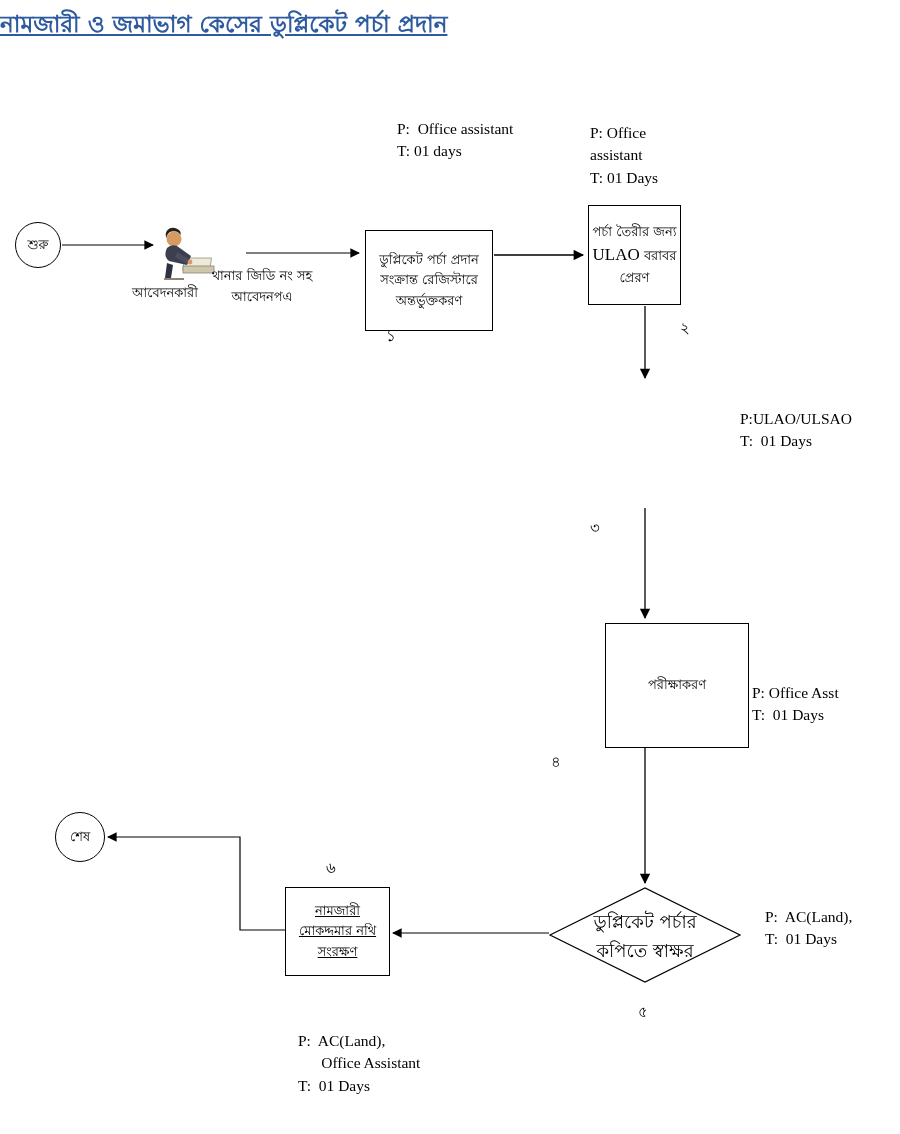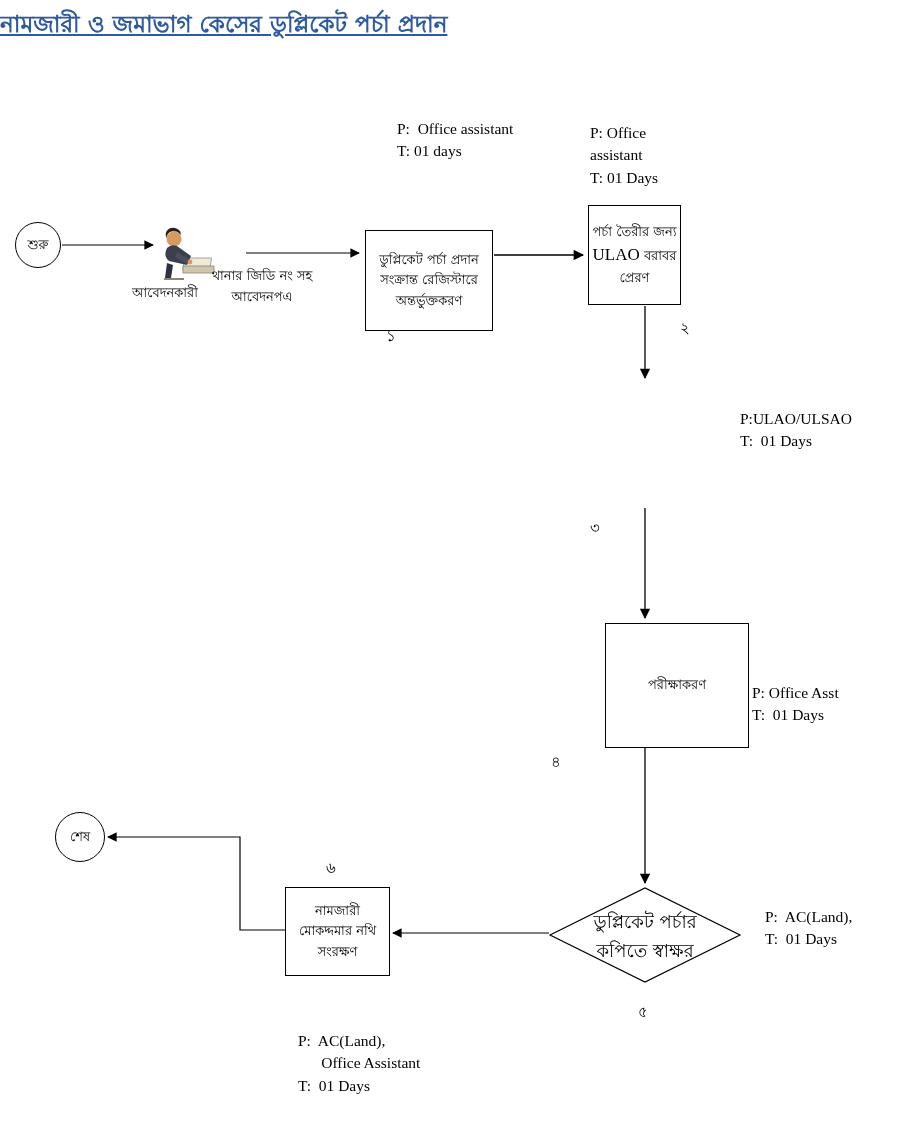--- a/index.html
+++ b/index.html
@@ -123,21 +123,21 @@
   <div class="num" style="left:551px; top:750px;">৪</div>
   <div class="ann" style="left:752px; top:634px;margin-top:48px;">P: Office Asst
 T:  01 Days</div>
 
   <div class="diamond-text">ডুপ্লিকেট পর্চার
 কপিতে স্বাক্ষর</div>
   <div class="num" style="left:638px; top:1000px;">৫</div>
   <div class="ann" style="left:765px; top:906px;">P:  AC(Land),
 T:  01 Days</div>
 
-  <div class="node" style="left:285px; top:887px; width:105px; height:89px;">
+  <div class="node" style="left:285px; top:887px; width:105px; height:89px;text-decoration:underline;">
     <span class="pre">নামজারী
 মোকদ্দমার নথি
 সংরক্ষণ</span>
   </div>
   <div class="num" style="left:326px; top:856px;">৬</div>
   <div class="ann" style="left:298px; top:1030px;">P:  AC(Land),
       Office Assistant
 T:  01 Days</div>
 
   <div class="node circle" style="left:55px; top:812px; width:50px; height:50px;">

